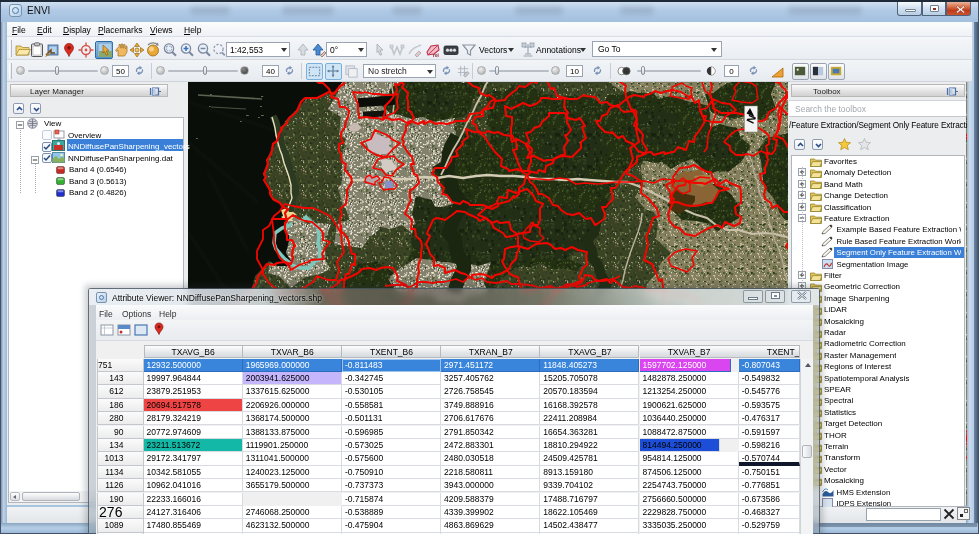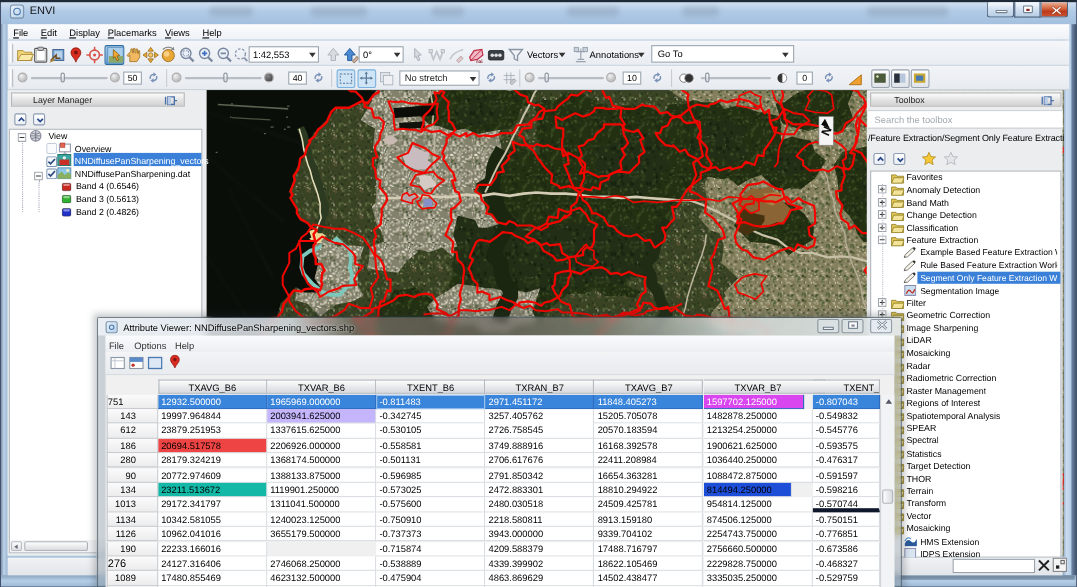--- a/index.html
+++ b/index.html
@@ -1337,21 +1337,21 @@
 <div class="a" style="left:639.5px;top:479.1px;width:99.20000000000005px;height:13.4px;background:#fff;border-right:1px solid #d8dce0;border-bottom:1px solid #d8dce0;font-size:8.5px;color:#000;line-height:13.4px;padding-left:3px;overflow:hidden">2254743.750000</div>
 <div class="a" style="left:738.7px;top:479.1px;width:61.299999999999955px;height:13.4px;background:#fff;border-right:1px solid #d8dce0;border-bottom:1px solid #d8dce0;font-size:8.5px;color:#000;line-height:13.4px;padding-left:3px;overflow:hidden">-0.776851</div>
 <div class="a" style="left:97px;top:492.5px;width:46.5px;height:13.4px;background:linear-gradient(#fbfbfb,#ececec);border:1px solid #c4c8cc;border-top:none;font-size:8.5px;text-align:right;line-height:13.4px;padding-right:19px">190</div>
 <div class="a" style="left:143.5px;top:492.5px;width:99.19999999999999px;height:13.4px;background:#fff;border-right:1px solid #d8dce0;border-bottom:1px solid #d8dce0;font-size:8.5px;color:#000;line-height:13.4px;padding-left:3px;overflow:hidden">22233.166016</div>
 <div class="a" style="left:242.7px;top:506px;width:99.19999999999999px;height:15px;background:#fff;border-right:1px solid #d8dce0;border-bottom:1px solid #404040;font-size:8.5px;color:#000;line-height:13.4px;padding-left:3px;overflow:hidden">3434496.500000</div>
 <div class="a" style="left:341.9px;top:492.5px;width:99.20000000000005px;height:13.4px;background:#fff;border-right:1px solid #d8dce0;border-bottom:1px solid #d8dce0;font-size:8.5px;color:#000;line-height:13.4px;padding-left:3px;overflow:hidden">-0.715874</div>
 <div class="a" style="left:441.1px;top:492.5px;width:99.19999999999993px;height:13.4px;background:#fff;border-right:1px solid #d8dce0;border-bottom:1px solid #d8dce0;font-size:8.5px;color:#000;line-height:13.4px;padding-left:3px;overflow:hidden">4209.588379</div>
 <div class="a" style="left:540.3px;top:492.5px;width:99.20000000000005px;height:13.4px;background:#fff;border-right:1px solid #d8dce0;border-bottom:1px solid #d8dce0;font-size:8.5px;color:#000;line-height:13.4px;padding-left:3px;overflow:hidden">17488.716797</div>
 <div class="a" style="left:639.5px;top:492.5px;width:99.20000000000005px;height:13.4px;background:#fff;border-right:1px solid #d8dce0;border-bottom:1px solid #d8dce0;font-size:8.5px;color:#000;line-height:13.4px;padding-left:3px;overflow:hidden">2756660.500000</div>
 <div class="a" style="left:738.7px;top:492.5px;width:61.299999999999955px;height:13.4px;background:#fff;border-right:1px solid #d8dce0;border-bottom:1px solid #d8dce0;font-size:8.5px;color:#000;line-height:13.4px;padding-left:3px;overflow:hidden">-0.673586</div>
-<div class="a" style="left:97px;top:505.9px;width:46.5px;height:13.4px;background:linear-gradient(#fbfbfb,#ececec);border:1px solid #c4c8cc;border-top:none;font-size:10px;text-align:left;line-height:13.4px;padding-right:19px">276</div>
+<div class="a" style="left:97px;top:505.9px;width:46.5px;height:13.4px;background:linear-gradient(#fbfbfb,#ececec);border:1px solid #c4c8cc;border-top:none;font-size:14px;text-align:center;line-height:13.4px;padding-right:19px">276</div>
 <div class="a" style="left:143.5px;top:505.9px;width:99.19999999999999px;height:13.4px;background:#fff;border-right:1px solid #d8dce0;border-bottom:1px solid #d8dce0;font-size:8.5px;color:#000;line-height:13.4px;padding-left:3px;overflow:hidden">24127.316406</div>
 <div class="a" style="left:242.7px;top:505.9px;width:99.19999999999999px;height:13.4px;background:#fff;border-right:1px solid #d8dce0;border-bottom:1px solid #d8dce0;font-size:8.5px;color:#000;line-height:13.4px;padding-left:3px;overflow:hidden">2746068.250000</div>
 <div class="a" style="left:341.9px;top:505.9px;width:99.20000000000005px;height:13.4px;background:#fff;border-right:1px solid #d8dce0;border-bottom:1px solid #d8dce0;font-size:8.5px;color:#000;line-height:13.4px;padding-left:3px;overflow:hidden">-0.538889</div>
 <div class="a" style="left:441.1px;top:505.9px;width:99.19999999999993px;height:13.4px;background:#fff;border-right:1px solid #d8dce0;border-bottom:1px solid #d8dce0;font-size:8.5px;color:#000;line-height:13.4px;padding-left:3px;overflow:hidden">4339.399902</div>
 <div class="a" style="left:540.3px;top:505.9px;width:99.20000000000005px;height:13.4px;background:#fff;border-right:1px solid #d8dce0;border-bottom:1px solid #d8dce0;font-size:8.5px;color:#000;line-height:13.4px;padding-left:3px;overflow:hidden">18622.105469</div>
 <div class="a" style="left:639.5px;top:505.9px;width:99.20000000000005px;height:13.4px;background:#fff;border-right:1px solid #d8dce0;border-bottom:1px solid #d8dce0;font-size:8.5px;color:#000;line-height:13.4px;padding-left:3px;overflow:hidden">2229828.750000</div>
 <div class="a" style="left:738.7px;top:505.9px;width:61.299999999999955px;height:13.4px;background:#fff;border-right:1px solid #d8dce0;border-bottom:1px solid #d8dce0;font-size:8.5px;color:#000;line-height:13.4px;padding-left:3px;overflow:hidden">-0.468327</div>
 <div class="a" style="left:97px;top:519.3px;width:46.5px;height:13.4px;background:linear-gradient(#fbfbfb,#ececec);border:1px solid #c4c8cc;border-top:none;font-size:8.5px;text-align:right;line-height:13.4px;padding-right:19px">1089</div>
 <div class="a" style="left:143.5px;top:519.3px;width:99.19999999999999px;height:13.4px;background:#fff;border-right:1px solid #d8dce0;border-bottom:1px solid #d8dce0;font-size:8.5px;color:#000;line-height:13.4px;padding-left:3px;overflow:hidden">17480.855469</div>
 <div class="a" style="left:242.7px;top:519.3px;width:99.19999999999999px;height:13.4px;background:#fff;border-right:1px solid #d8dce0;border-bottom:1px solid #d8dce0;font-size:8.5px;color:#000;line-height:13.4px;padding-left:3px;overflow:hidden">4623132.500000</div>

